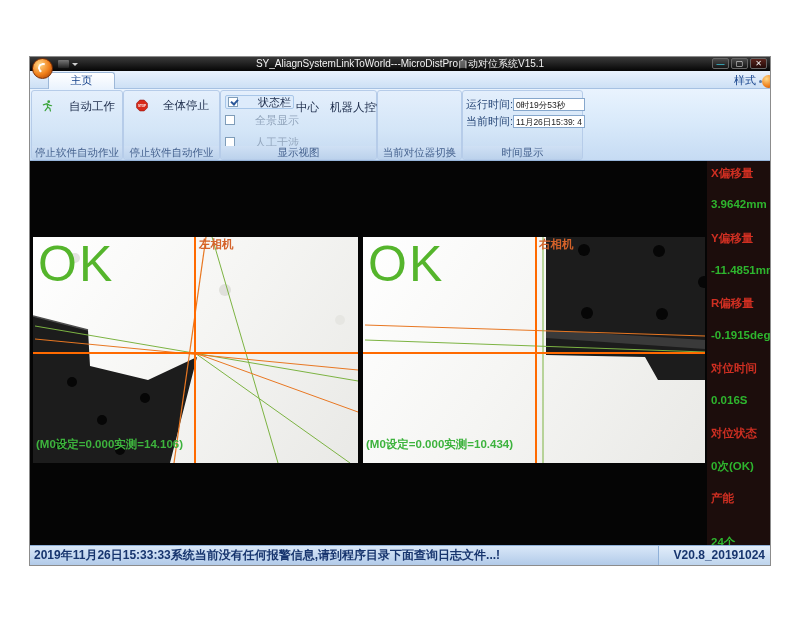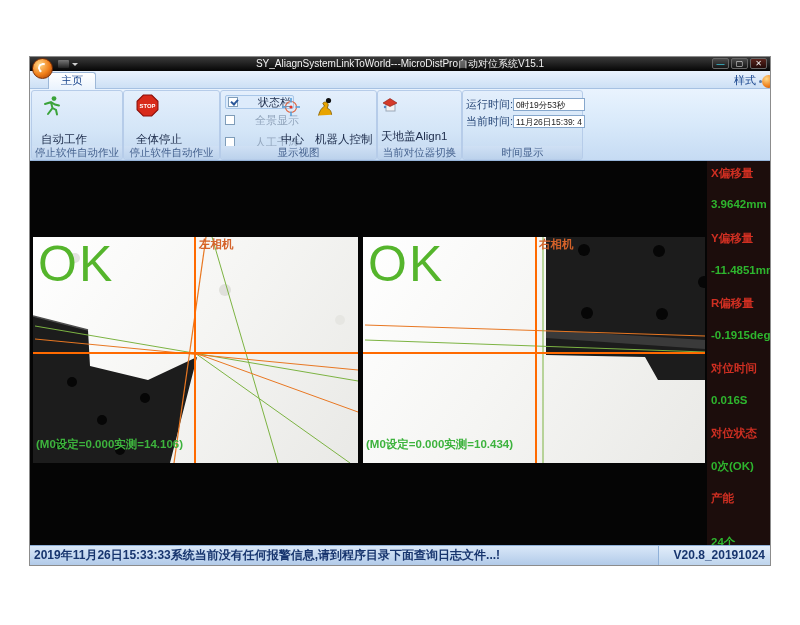--- a/index.html
+++ b/index.html
@@ -28,40 +28,40 @@
                border-color:#fff transparent transparent #fff; border-radius:50%;
                transform:rotate(-20deg); }
   .qat { position:absolute; left:28px; top:3px; display:flex; align-items:center; gap:3px; }
   .qat-icon { width:11px; height:8px; background:linear-gradient(#777,#222); border-radius:1px; }
   .qat-caret { width:0; height:0; border-left:3px solid transparent; border-right:3px solid transparent;
                border-top:3px solid #cfcfcf; }
 
   
   .tabrow { position:relative; height:18px; background:linear-gradient(#e9f2fd,#cde0f5);
             border-bottom:1px solid #a6c1e2; }
-  .tab-home { position:absolute; left:18px; top:1px; width:48px; height:17px;
+  .tab-home { position:absolute; left:18px; top:1px; width:67px; height:17px;
               background:linear-gradient(#ffffff,#eaf3fd); border:1px solid #9db8d8; border-bottom:none;
               border-radius:3px 3px 0 0; text-align:center; font-size:11px; line-height:15px;
               color:#15428b; }
   .tab-style { position:absolute; right:14px; top:2px; font-size:11px; color:#15428b; }
   .style-dot { position:absolute; right:8px; top:9px; width:3px; height:3px; border-radius:50%;
                background:#5a79a8; }
   .style-orb { position:absolute; right:-5px; top:4px; width:13px; height:13px; border-radius:50%;
                background:radial-gradient(circle at 35% 30%, #ffd98a, #ee7d18 60%, #a33d06); }
 
   
   .ribbon { position:relative; height:72px;
             background:linear-gradient(#e9f3fe,#d8e9fa 50%,#c6dbf3); border-bottom:1px solid #96b5da; }
   .group { position:absolute; top:1px; height:70px; border:1px solid #b6cce9; border-radius:3px;
            background:linear-gradient(#e4effc,#d3e5f7 60%,#c3d8f0); }
   .group-label { position:absolute; left:0; right:0; bottom:0; height:13px; text-align:center;
                  font-size:10.5px; line-height:13px; color:#44618e;
                  background:linear-gradient(#cfe0f4,#bcd2ec); border-radius:0 0 3px 3px;
                  white-space:nowrap; overflow:hidden; }
-  .big-btn { position:absolute; display:flex; flex-direction:column; gap:15px; }
+  .big-btn { position:absolute; display:flex; align-items:center; gap:15px; }
   .btn-label { font-size:11.5px; color:#1c2b4a; white-space:nowrap; }
   .chk-row { position:absolute; left:4px; display:flex; align-items:center; gap:20px; height:14px; }
   .chk-box { width:10px; height:10px; background:#fff; border:1px solid #7f9db9; position:relative; }
   .chk-box.checked::after { content:""; position:absolute; left:2px; top:1px; width:5px; height:3px;
         border-left:2px solid #2b579a; border-bottom:2px solid #2b579a; transform:rotate(-48deg); }
   .chk-label { font-size:11px; color:#1c2b4a; white-space:nowrap; }
   .chk-label.dim { color:#93a6bd; }
   .sel-row { background:#ddebfb; border:1px solid #a8c6e8; border-radius:2px; padding:0 2px; }
   .time-row { position:absolute; left:3px; display:flex; align-items:center; height:15px; }
   .time-label { font-size:11px; color:#2b4a7a; white-space:nowrap; }
@@ -181,28 +181,20 @@
           <svg width="20" height="20" viewBox="0 0 20 20">
             <circle cx="13.5" cy="3.5" r="2.6" fill="#101010"></circle>
             <path d="M3.5 18.5 C5 12.5 7.5 10.5 9.5 9.2 L7.8 6.2 C9.8 3.8 13.4 5.6 13.2 8.2 L12.2 11.2 C15.2 12.2 16.4 14.5 16.6 17.8" fill="#e8a400" stroke="#7a5800" stroke-width="0.8"></path>
           </svg>
           <span class="btn-label">机器人控制</span>
         </div>
         <div class="group-label">显示视图</div>
       </div>
 
       <div class="group" style="left:347px; width:85px;">
-        <div class="big-btn" style="left:3px; top:5px; width:79px;">
-          <svg width="18" height="18" viewBox="0 0 18 18">
-            <rect x="5" y="8" width="9" height="7" fill="#f2f2f2" stroke="#9aa7b8"></rect>
-            <polygon points="2,7 9,2.5 16,7 9,10.5" fill="#d43a2a" stroke="#8a1408" stroke-width="0.6"></polygon>
-            <circle cx="4" cy="11" r="1.2" fill="#4a86c8"></circle>
-          </svg>
-          <span class="btn-label">天地盖Align1</span>
-        </div>
         <div class="group-label">当前对位器切换</div>
       </div>
 
       <div class="group" style="left:432px; width:121px;">
         <div class="time-row" style="top:6px;">
           <span class="time-label">运行时间:</span>
           <span class="time-field">0时19分53秒</span>
         </div>
         <div class="time-row" style="top:23px;">
           <span class="time-label">当前时间:</span>

